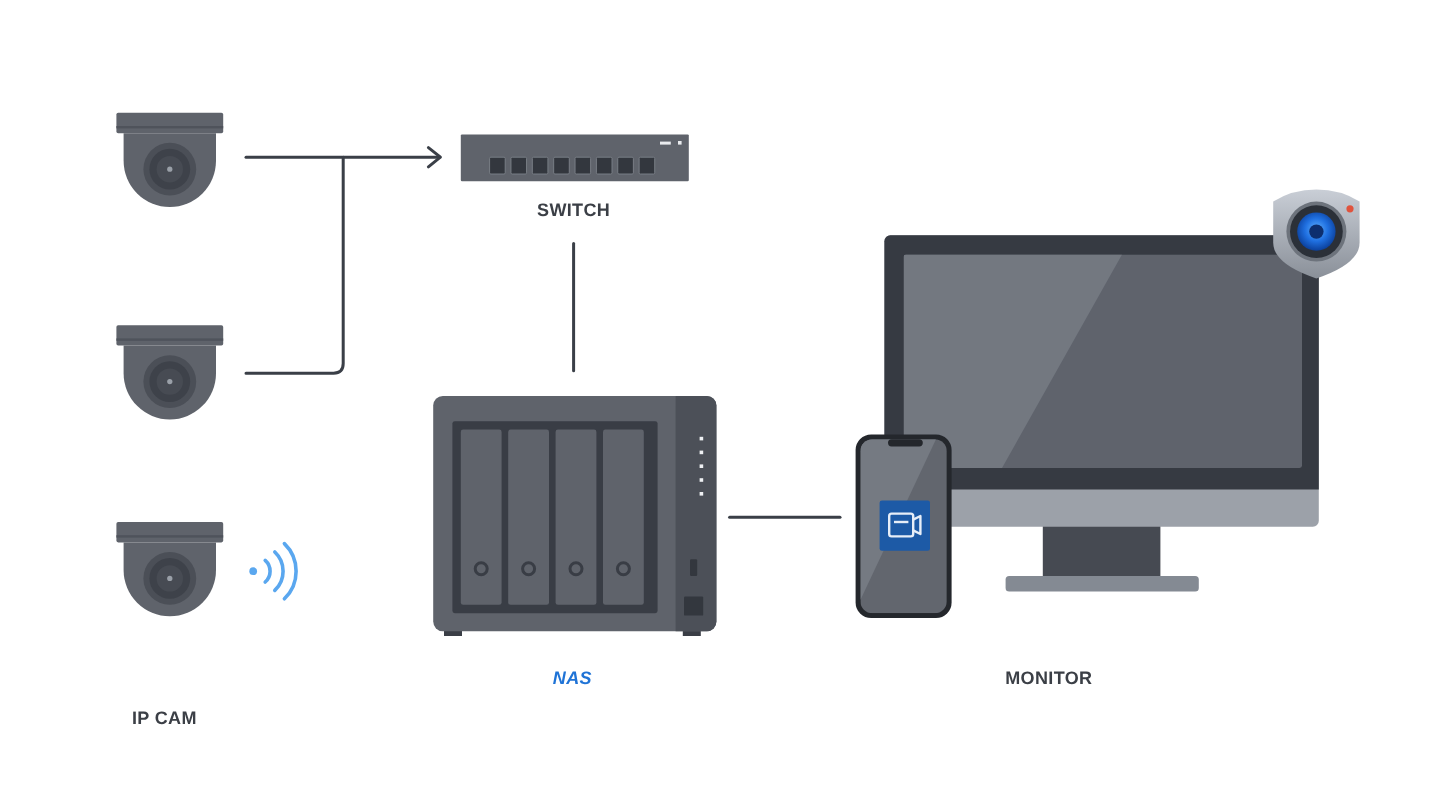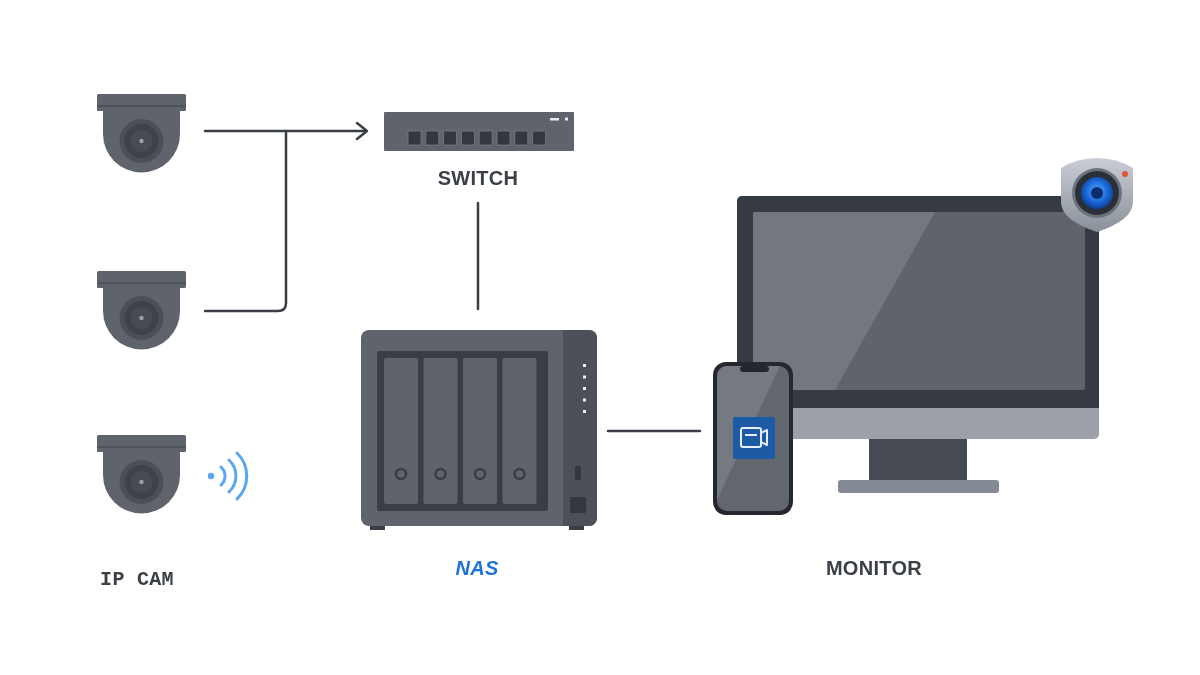--- a/index.html
+++ b/index.html
@@ -1,18 +1,18 @@
 <!DOCTYPE html>
 <html><head>
 <meta charset="utf-8">
 <style>
   html, body { margin:0; padding:0; background:#ffffff; }
   body { width:1200px; height:675px; position:relative; overflow:hidden; font-family:"Liberation Sans", sans-serif; }
   svg#diagram { position:absolute; left:0; top:0; }
-  .label { position:absolute; font-family:"Liberation Sans", sans-serif; font-weight:700; font-size:20px; letter-spacing:0.3px; color:#3b3f46; text-align:center; }
+  .label { position:absolute; font-family:"Liberation Sans", sans-serif; font-weight:700; font-size:15px; letter-spacing:0.3px; color:#3b3f46; text-align:center; }
 </style>
 </head>
 <body>
 
 <svg id="diagram" width="1200" height="675" viewBox="0 0 1200 675">
   <defs>
     <radialGradient id="lensGrad" cx="50%" cy="50%" r="50%">
       <stop offset="0%" stop-color="#4b4f57"></stop>
       <stop offset="60%" stop-color="#3d414a"></stop>
       <stop offset="100%" stop-color="#4a4e56"></stop>
@@ -158,15 +158,15 @@
   </g>
   <g>
     <rect x="733" y="417" width="42" height="42" rx="2" fill="#1d5aa6"></rect>
     <rect x="741" y="428" width="20" height="19" rx="2" fill="none" stroke="#e7eef8" stroke-width="2"></rect>
     <line x1="745" y1="435" x2="757" y2="435" stroke="#e7eef8" stroke-width="2"></line>
     <path d="M761 433 L767 430 V445 L761 442" fill="none" stroke="#e7eef8" stroke-width="2" stroke-linejoin="round"></path>
   </g>
 </svg>
 
 <div class="label" style="left:418px; top:167px; width:120px;">SWITCH</div>
-<div class="label" style="left:77px; top:568px; width:120px;font-family:Liberation Mono, monospace;">IP CAM</div>
+<div class="label" style="left:77px; top:590px; width:120px;">IP CAM</div>
 <div class="label" style="left:417px; top:557px; width:120px; color:#1f73d6;font-style:italic;">NAS</div>
 <div class="label" style="left:814px; top:557px; width:120px;">MONITOR</div>
 
 </body></html>

